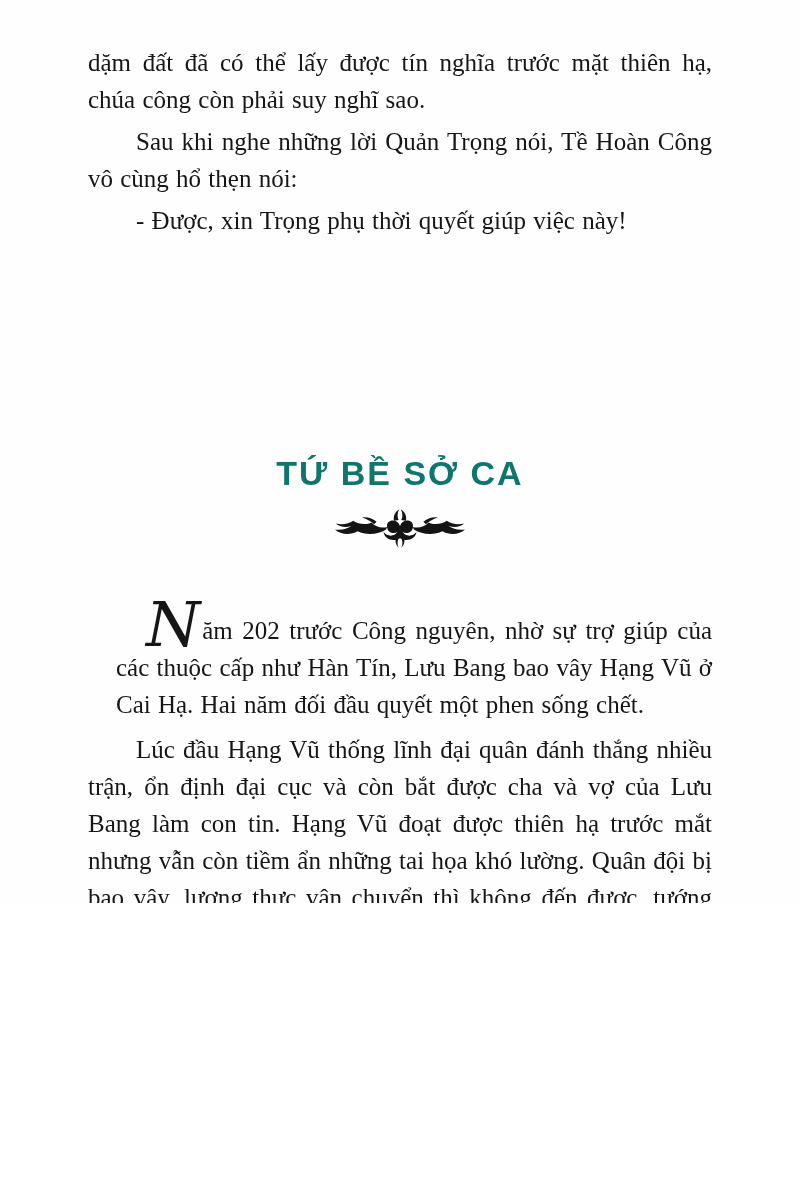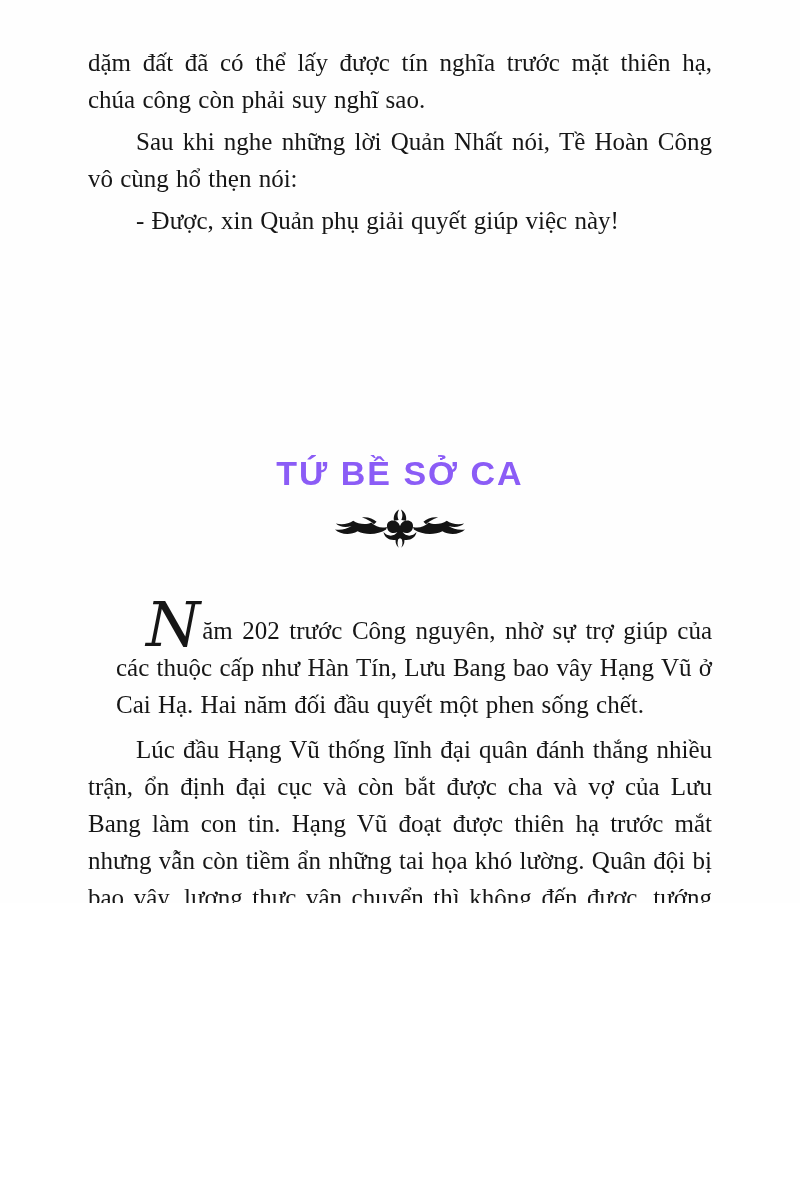--- a/index.html
+++ b/index.html
@@ -32,21 +32,21 @@
   .indent { text-indent: 48px; }
   .noindent { text-indent: 0; }
   .chapter-title {
     margin: 214px 0 0 0;
     font-family: "Liberation Sans", sans-serif;
     font-weight: bold;
     font-size: 34px;
     line-height: 40px;
     letter-spacing: 2px;
     text-align: center;
-    color: #8b5cf6;
+    color: #0f766e;
   }
   .divider {
     margin-top: 14px;
     height: 45px;
     text-align: center;
     line-height: 0;
   }
   .opening {
     margin-top: 60px;
     text-indent: 30px;
@@ -83,23 +83,23 @@
   }
 </style>
 </head>
 <body>
 
 <div class="page">
   <div class="content">
 
     <p class="para noindent">dặm đất đã có thể lấy được tín nghĩa trước mặt thiên hạ, chúa công còn phải suy nghĩ sao.</p>
 
-    <p class="para indent">Sau khi nghe những lời Quản Nhất nói, Tề Hoàn Công vô cùng hổ thẹn nói:</p>
+    <p class="para indent">Sau khi nghe những lời Quản Trọng nói, Tề Hoàn Công vô cùng hổ thẹn nói:</p>
 
-    <p class="para indent">- Được, xin Quản phụ giải quyết giúp việc này!</p>
+    <p class="para indent">- Được, xin Trọng phụ thời quyết giúp việc này!</p>
 
 
     <h1 class="chapter-title">TỨ BỀ SỞ CA</h1>
 
     <div class="divider">
       <svg width="130" height="45" viewBox="0 0 300 100" aria-hidden="true">
         <g fill="#141414">
           <path d="M150 42 C144 24 118 26 120 44 C121 56 134 62 144 56 C136 68 120 66 112 56 C114 72 134 80 150 70 C166 80 186 72 188 56 C180 66 164 68 156 56 C166 62 179 56 180 44 C182 26 156 24 150 42 Z"></path>
           <path d="M136 30 C134 18 140 8 148 4 C143 14 144 22 147 28 Z"></path>
           <path d="M164 30 C166 18 160 8 152 4 C157 14 156 22 153 28 Z"></path>

